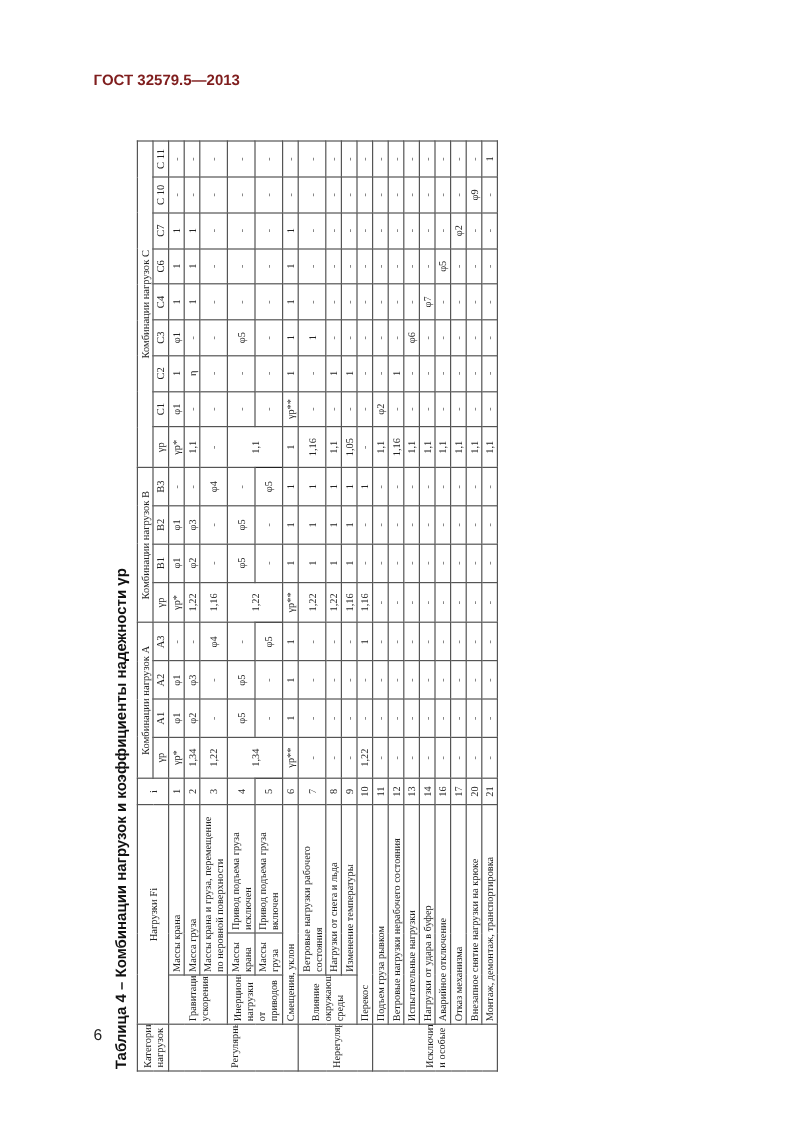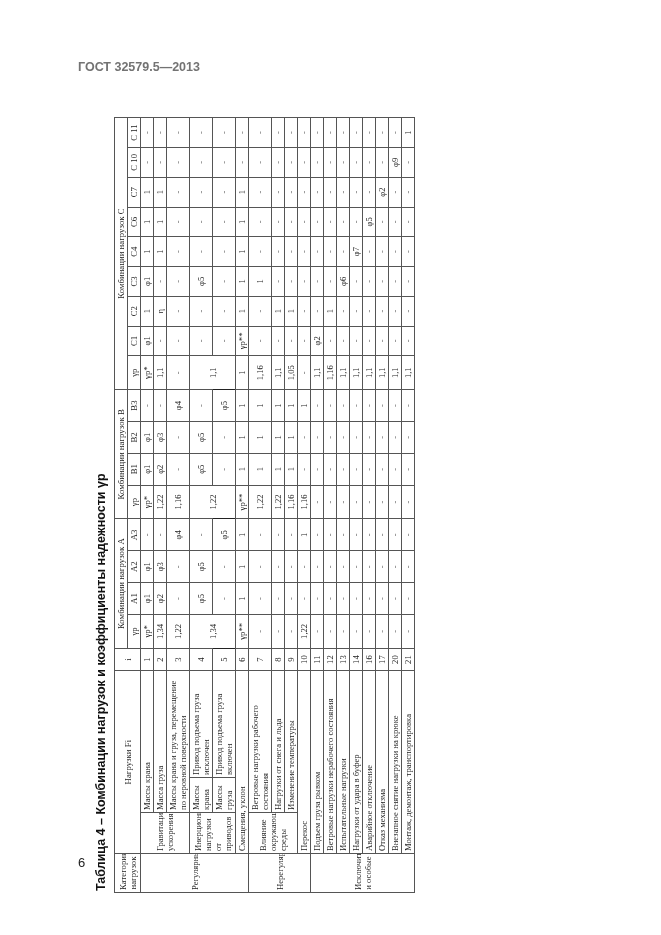--- a/index.html
+++ b/index.html
@@ -1,17 +1,17 @@
 <!DOCTYPE html>
 <html><head>
 <meta charset="utf-8">
 <style>
   html,body{margin:0;padding:0;background:#fff;}
   body{width:661px;height:935px;position:relative;overflow:hidden;font-family:"Liberation Serif",serif;color:#222;}
-  .doc-header{position:absolute;left:78px;top:60px;font-family:"Liberation Sans",sans-serif;font-weight:bold;font-size:12.5px;color:#737373;}
+  .doc-header{position:absolute;left:78px;top:60px;font-family:"Liberation Sans",sans-serif;font-weight:bold;font-size:12.5px;color:#7f1d1d;}
   .page-num{position:absolute;left:78px;top:855px;font-family:"Liberation Sans",sans-serif;font-size:13px;color:#222;}
   .rot{position:absolute;left:92px;top:893px;width:780px;height:478px;transform:rotate(-90deg);transform-origin:0 0;}
   .caption{font-family:"Liberation Sans",sans-serif;font-size:12.5px;color:#111;height:22px;line-height:18px;padding-left:2px;}
   .caption b{font-weight:bold;}
   table{border-collapse:collapse;width:776px;table-layout:fixed;font-size:8.6px;line-height:10px;}
   td,th{border:1px solid #555;padding:1px 2px;text-align:center;vertical-align:middle;font-weight:normal;overflow:hidden;}
   th{font-size:8.8px;}
   td.l{text-align:left;}
   td.dash{color:#666;}
   .thick-l{border-left:1.5px solid #222;}

